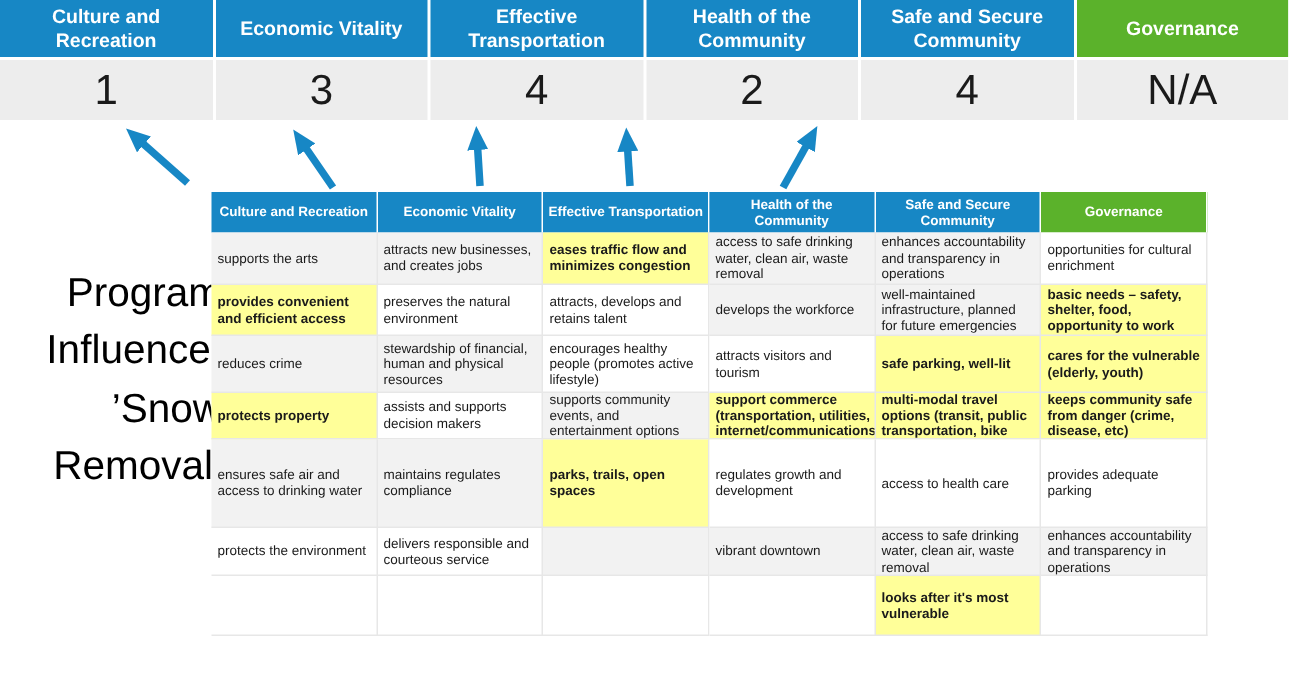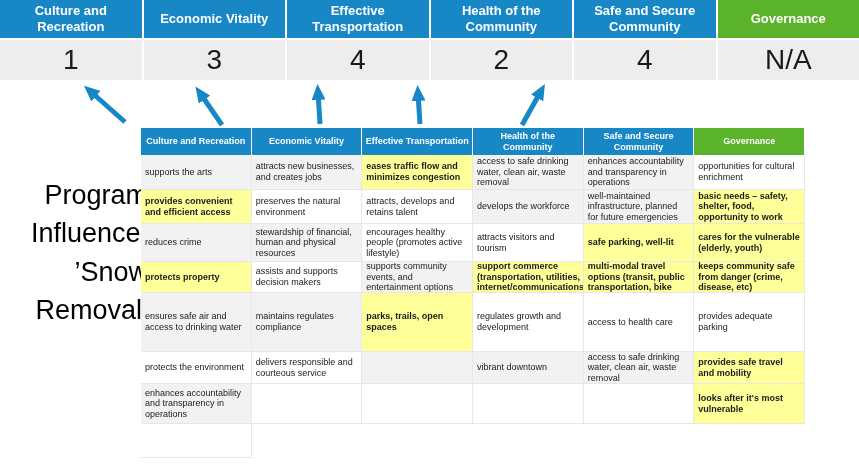--- a/index.html
+++ b/index.html
@@ -116,21 +116,20 @@
       <div class="mx-cell band">maintains regulates compliance</div>
       <div class="mx-cell hl">parks, trails, open spaces</div>
       <div class="mx-cell">regulates growth and development</div>
       <div class="mx-cell">access to health care</div>
       <div class="mx-cell">provides adequate parking</div>
       <div class="mx-cell">protects the environment</div>
       <div class="mx-cell">delivers responsible and courteous service</div>
       <div class="mx-cell band"></div>
       <div class="mx-cell band">vibrant downtown</div>
       <div class="mx-cell band">access to safe drinking water, clean air, waste removal</div>
-      <div class="mx-cell hl">provides safe travel and mobility</div>
       <div class="mx-cell band">enhances accountability and transparency in operations</div>
       <div class="mx-cell"></div>
       <div class="mx-cell"></div>
       <div class="mx-cell"></div>
       <div class="mx-cell"></div>
       <div class="mx-cell hl">looks after it's most vulnerable</div>
       <div class="mx-cell"></div>
     </div>
 
 </div>

